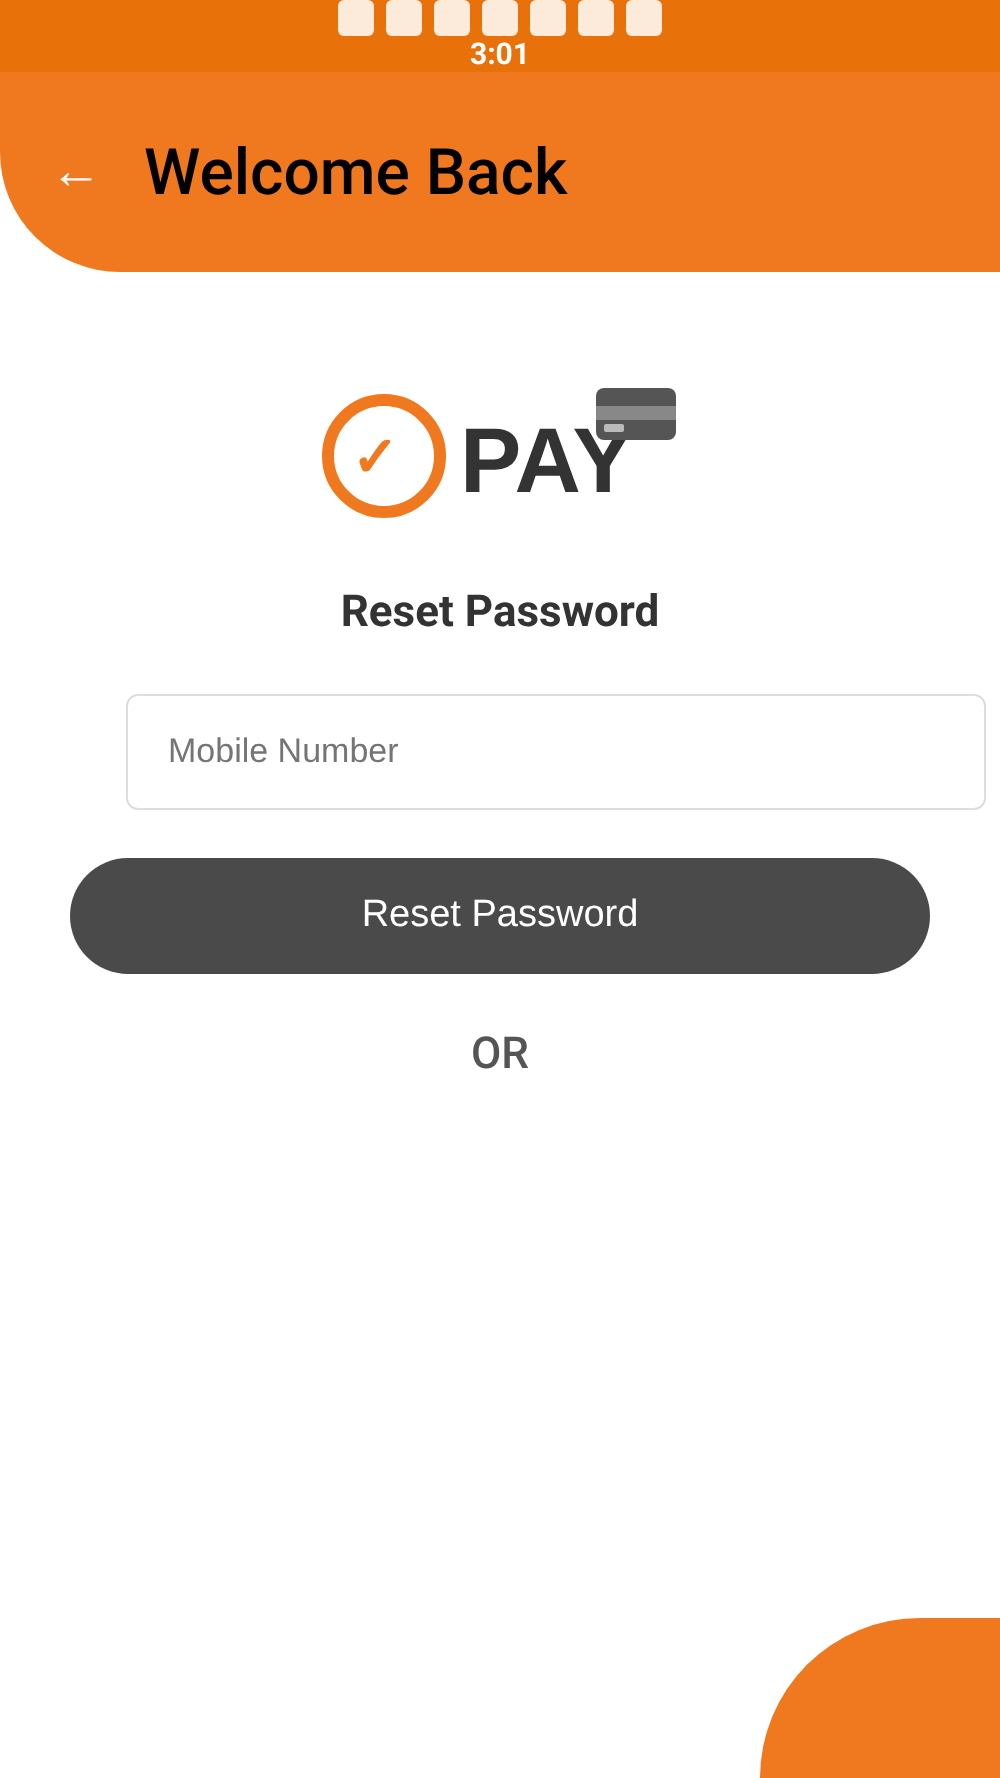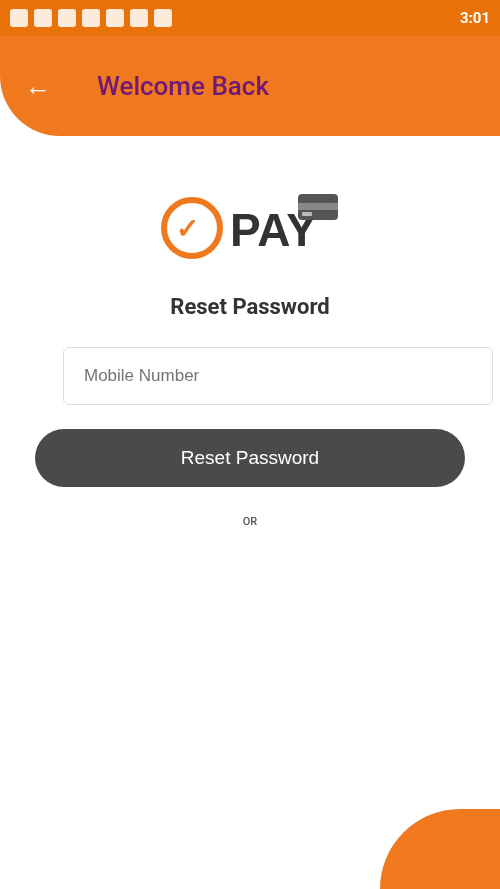--- a/index.html
+++ b/index.html
@@ -15,20 +15,21 @@
     }
 
     
     .status-bar {
       background: #e8710a;
       height: 36px;
       display: flex;
       align-items: center;
       justify-content: space-between;
       padding: 0 10px;
+      flex-direction: column;
     }
     .status-icons-left {
       display: flex;
       gap: 6px;
       align-items: center;
     }
     .status-icon {
       width: 18px;
       height: 18px;
       background: rgba(255,255,255,0.85);
@@ -63,24 +64,23 @@
       margin-right: 16px;
     }
 
     .header-back-arrow {
       color: white;
       font-size: 26px;
       line-height: 1;
     }
 
     .header-title {
-      color: #701a75;
-      font-size: 26px;
+      color: #000000;
+      font-size: 32px;
       font-weight: 500;
-      margin-left: 25px;
     }
 
     
     .bottom-curve {
       position: absolute;
       bottom: 0;
       right: 0;
       width: 120px;
       height: 80px;
       background: #f07920;
@@ -134,21 +134,21 @@
       border-radius: 32px;
       color: white;
       font-size: 19px;
       font-weight: 500;
       cursor: pointer;
       margin-bottom: 28px;
     }
 
     
     .or-text {
-      font-size: 11px;
+      font-size: 22px;
       color: #555;
       margin-bottom: 18px;
       font-weight: 500;
     }
 
     
     .remembered-text {
       font-size: 16px;
       color: #555;
     }

